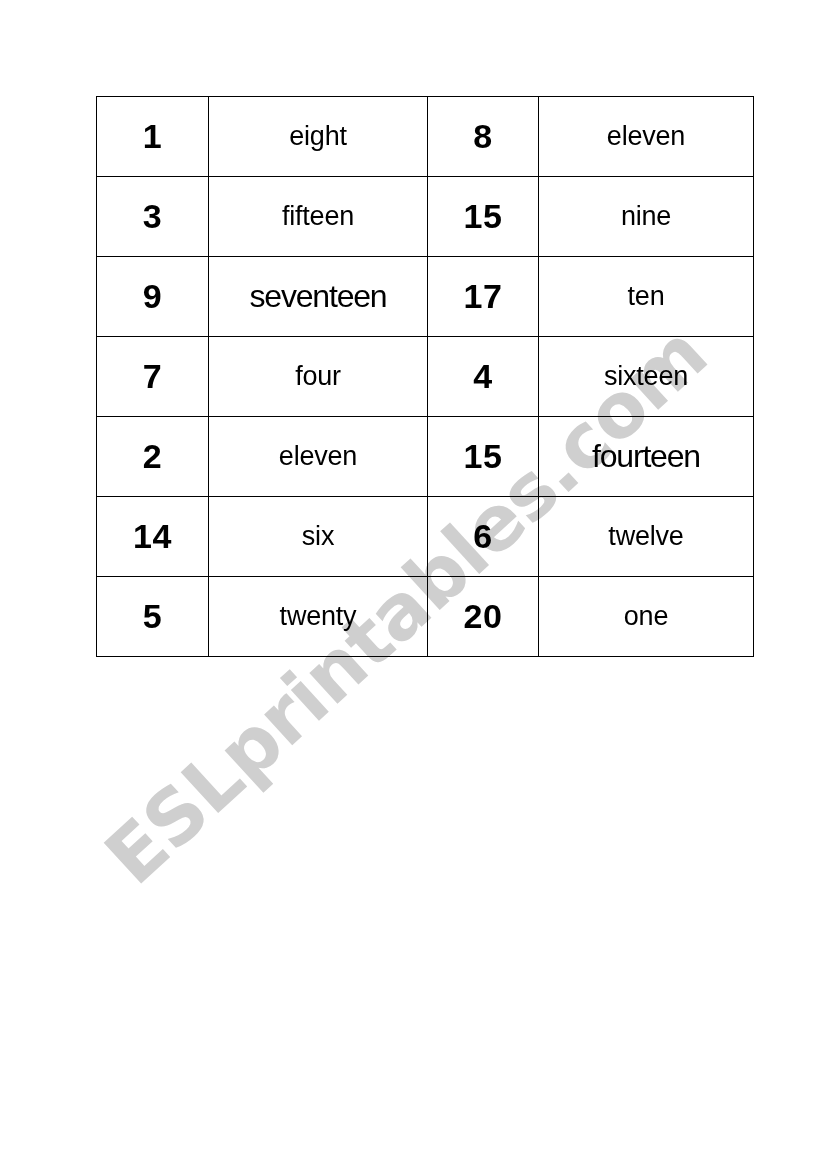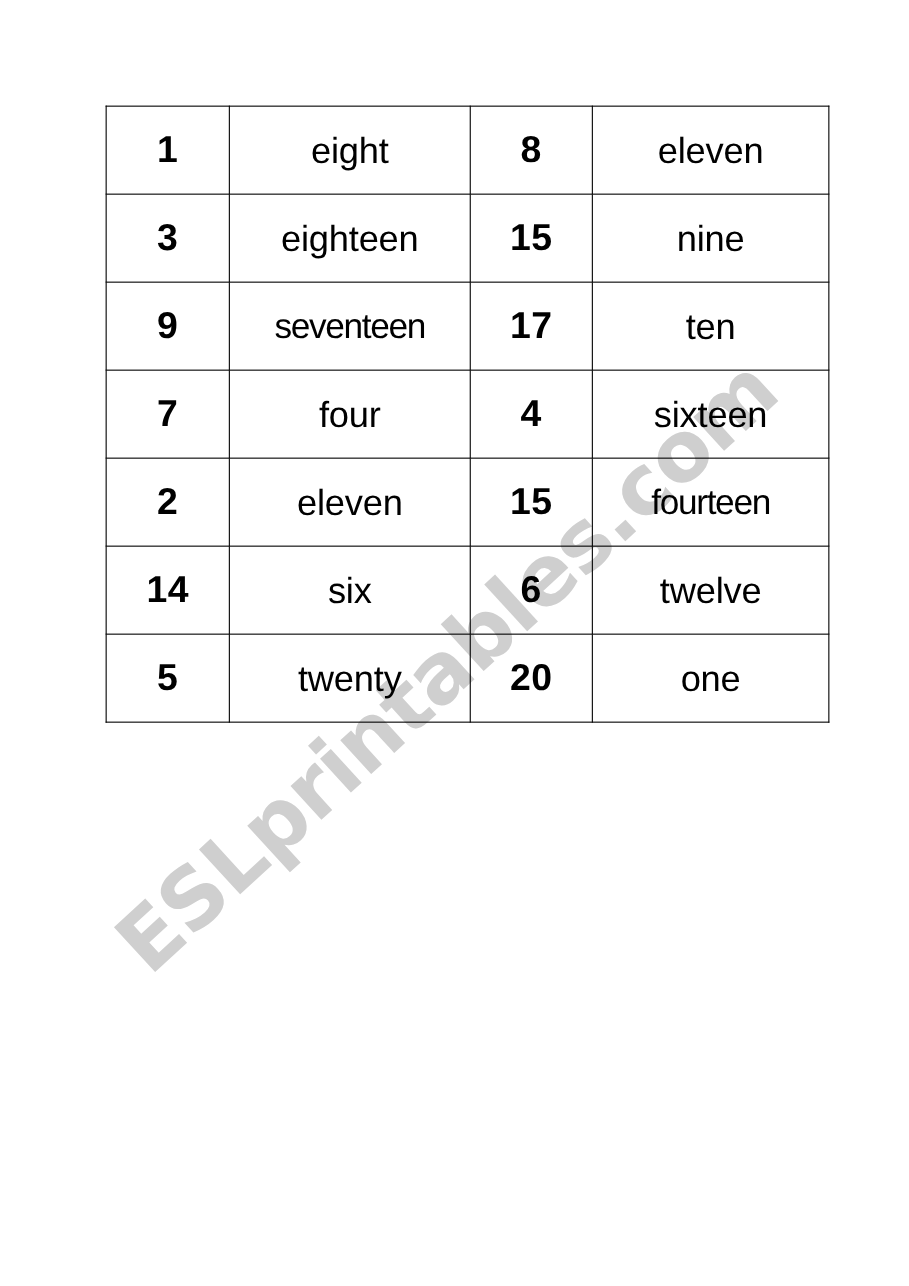--- a/index.html
+++ b/index.html
@@ -69,21 +69,21 @@
     overflow: hidden;
     white-space: nowrap;
   }
   td.numcell {
     font-weight: 700;
     font-size: 34px;
     letter-spacing: 0.5px;
   }
   td.wordcell {
     font-weight: 400;
-    font-size: 33px;
+    font-size: 27px;
     letter-spacing: -0.2px;
   }
   
   td.wordcell.tight {
     font-size: 32px;
     letter-spacing: -1.2px;
   }
 </style>
 </head>
 <body>
@@ -104,21 +104,21 @@
 
       <tr>
         <td class="numcell">1</td>
         <td class="wordcell">eight</td>
         <td class="numcell">8</td>
         <td class="wordcell">eleven</td>
       </tr>
 
       <tr>
         <td class="numcell">3</td>
-        <td class="wordcell">eighteen</td>
+        <td class="wordcell">fifteen</td>
         <td class="numcell">15</td>
         <td class="wordcell">nine</td>
       </tr>
 
       <tr>
         <td class="numcell">9</td>
         <td class="wordcell tight">seventeen</td>
         <td class="numcell">17</td>
         <td class="wordcell">ten</td>
       </tr>

